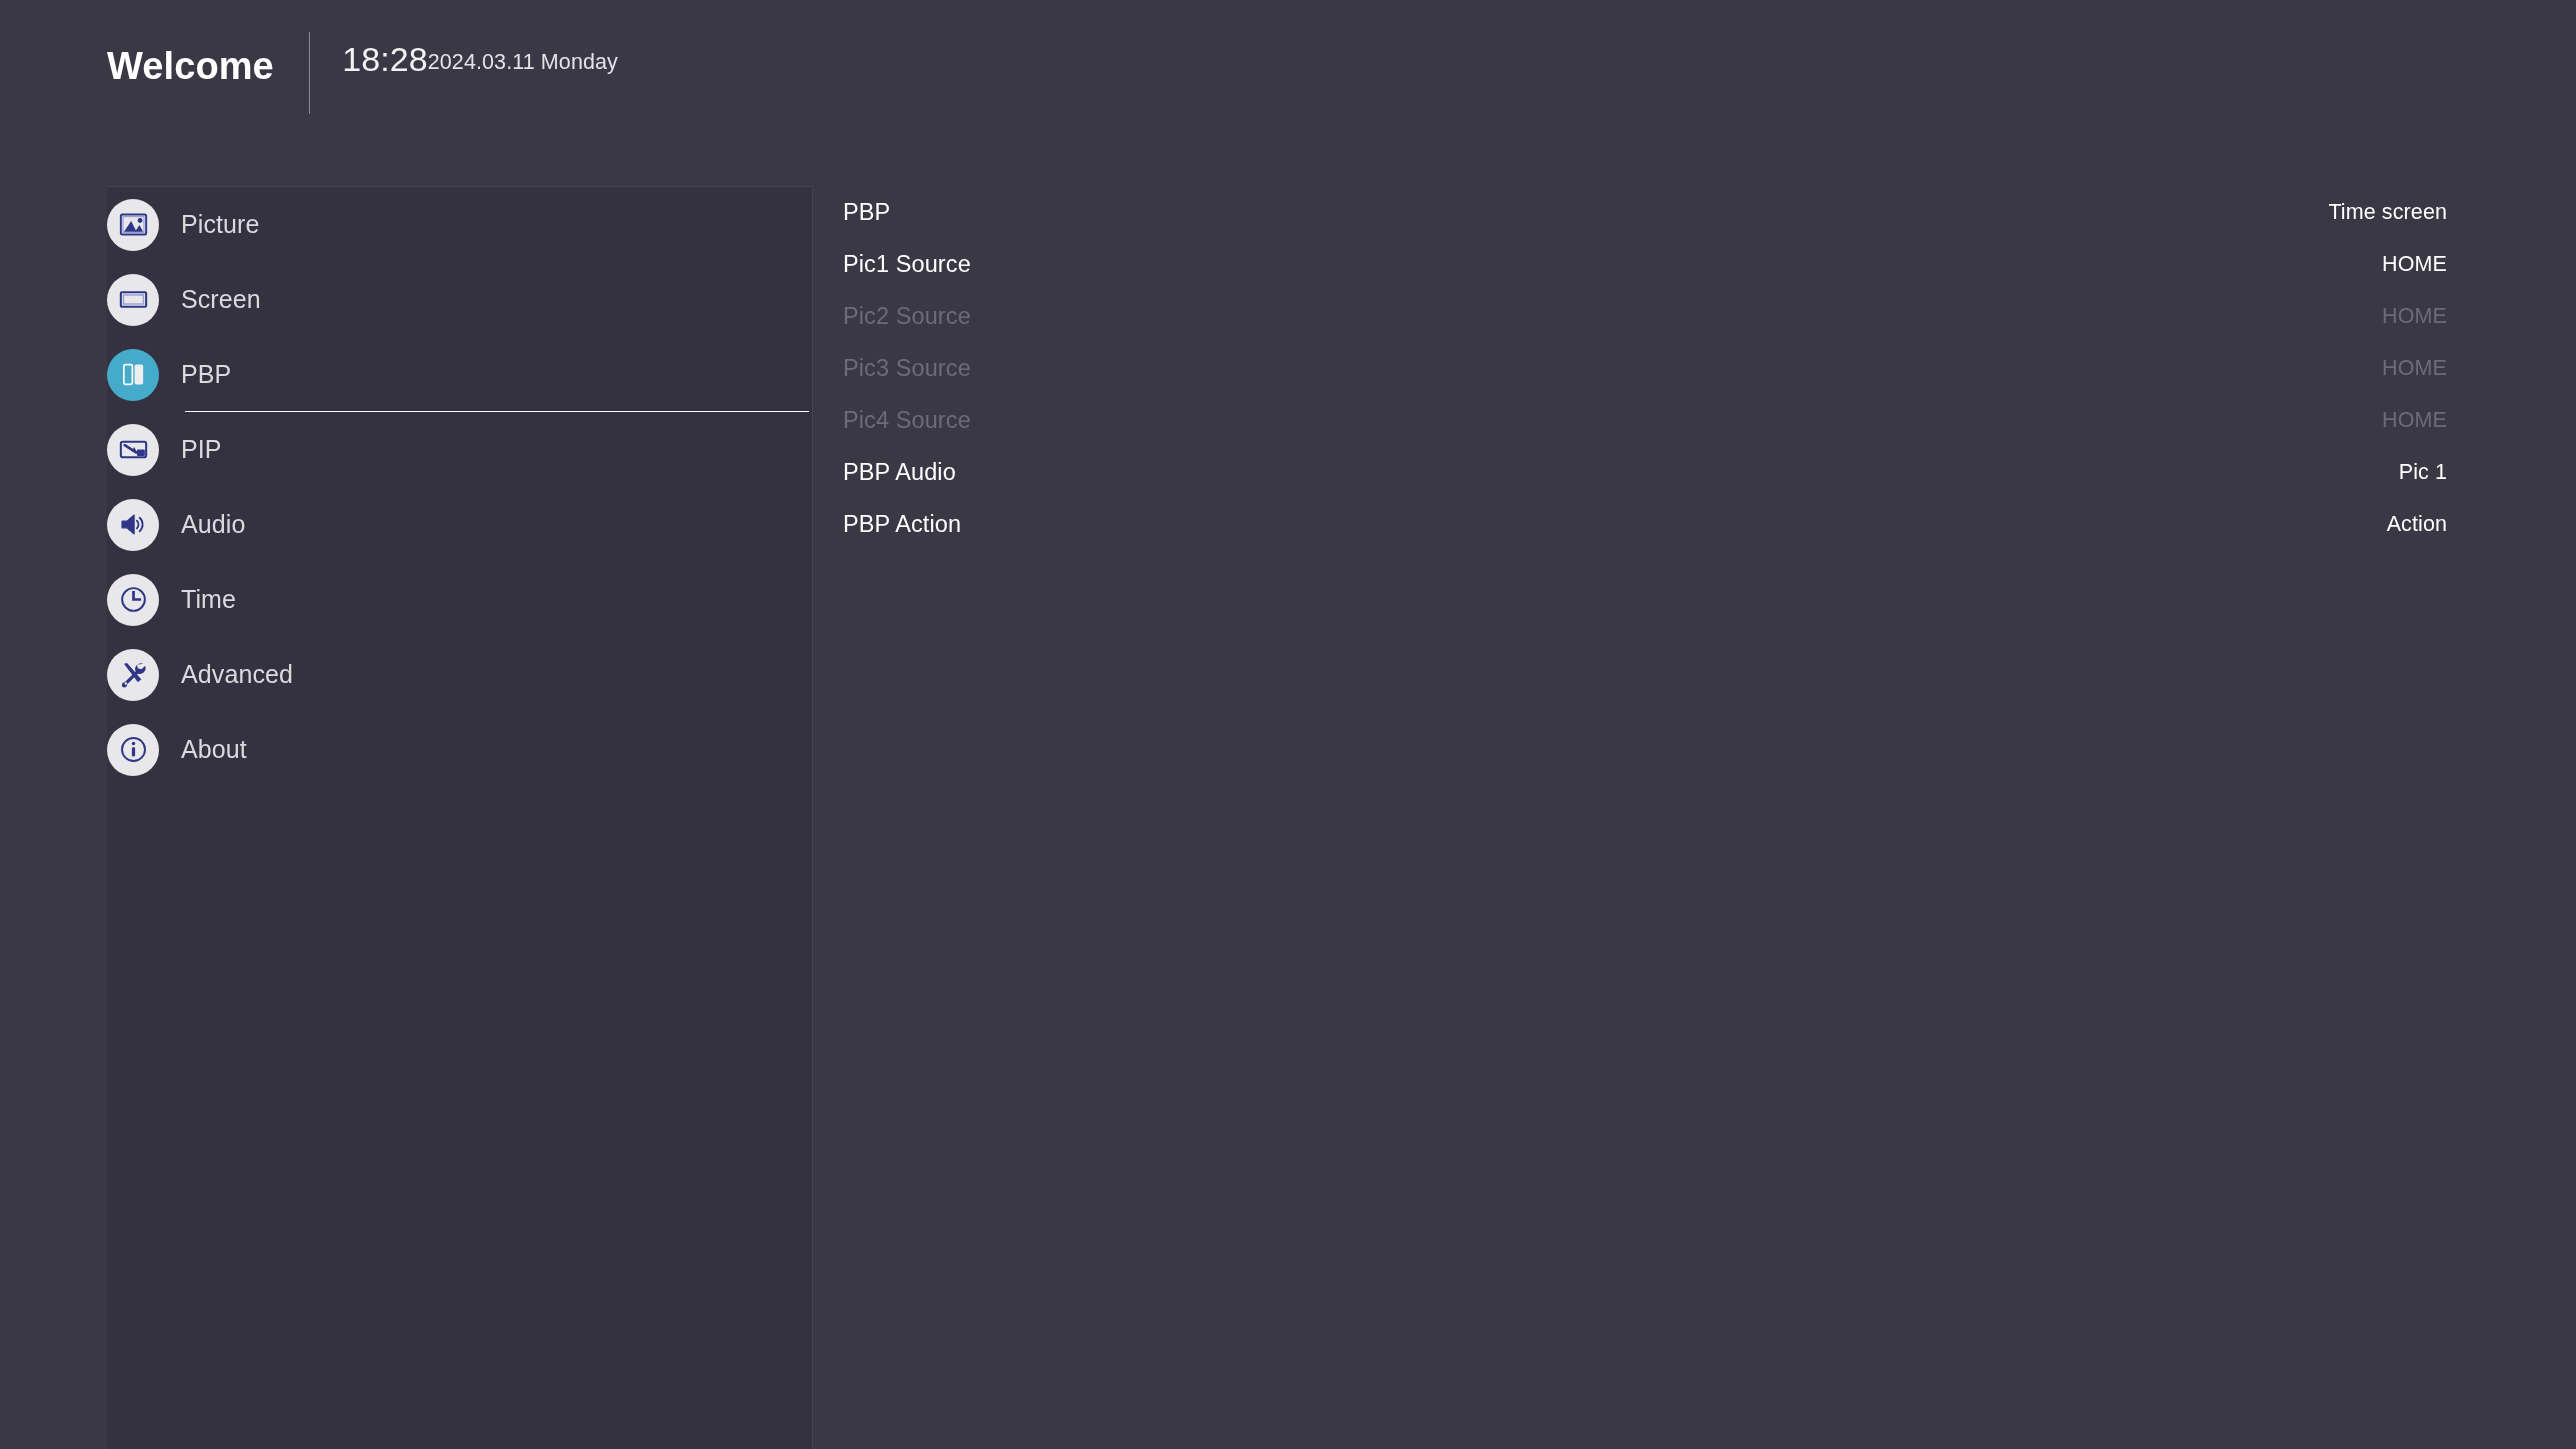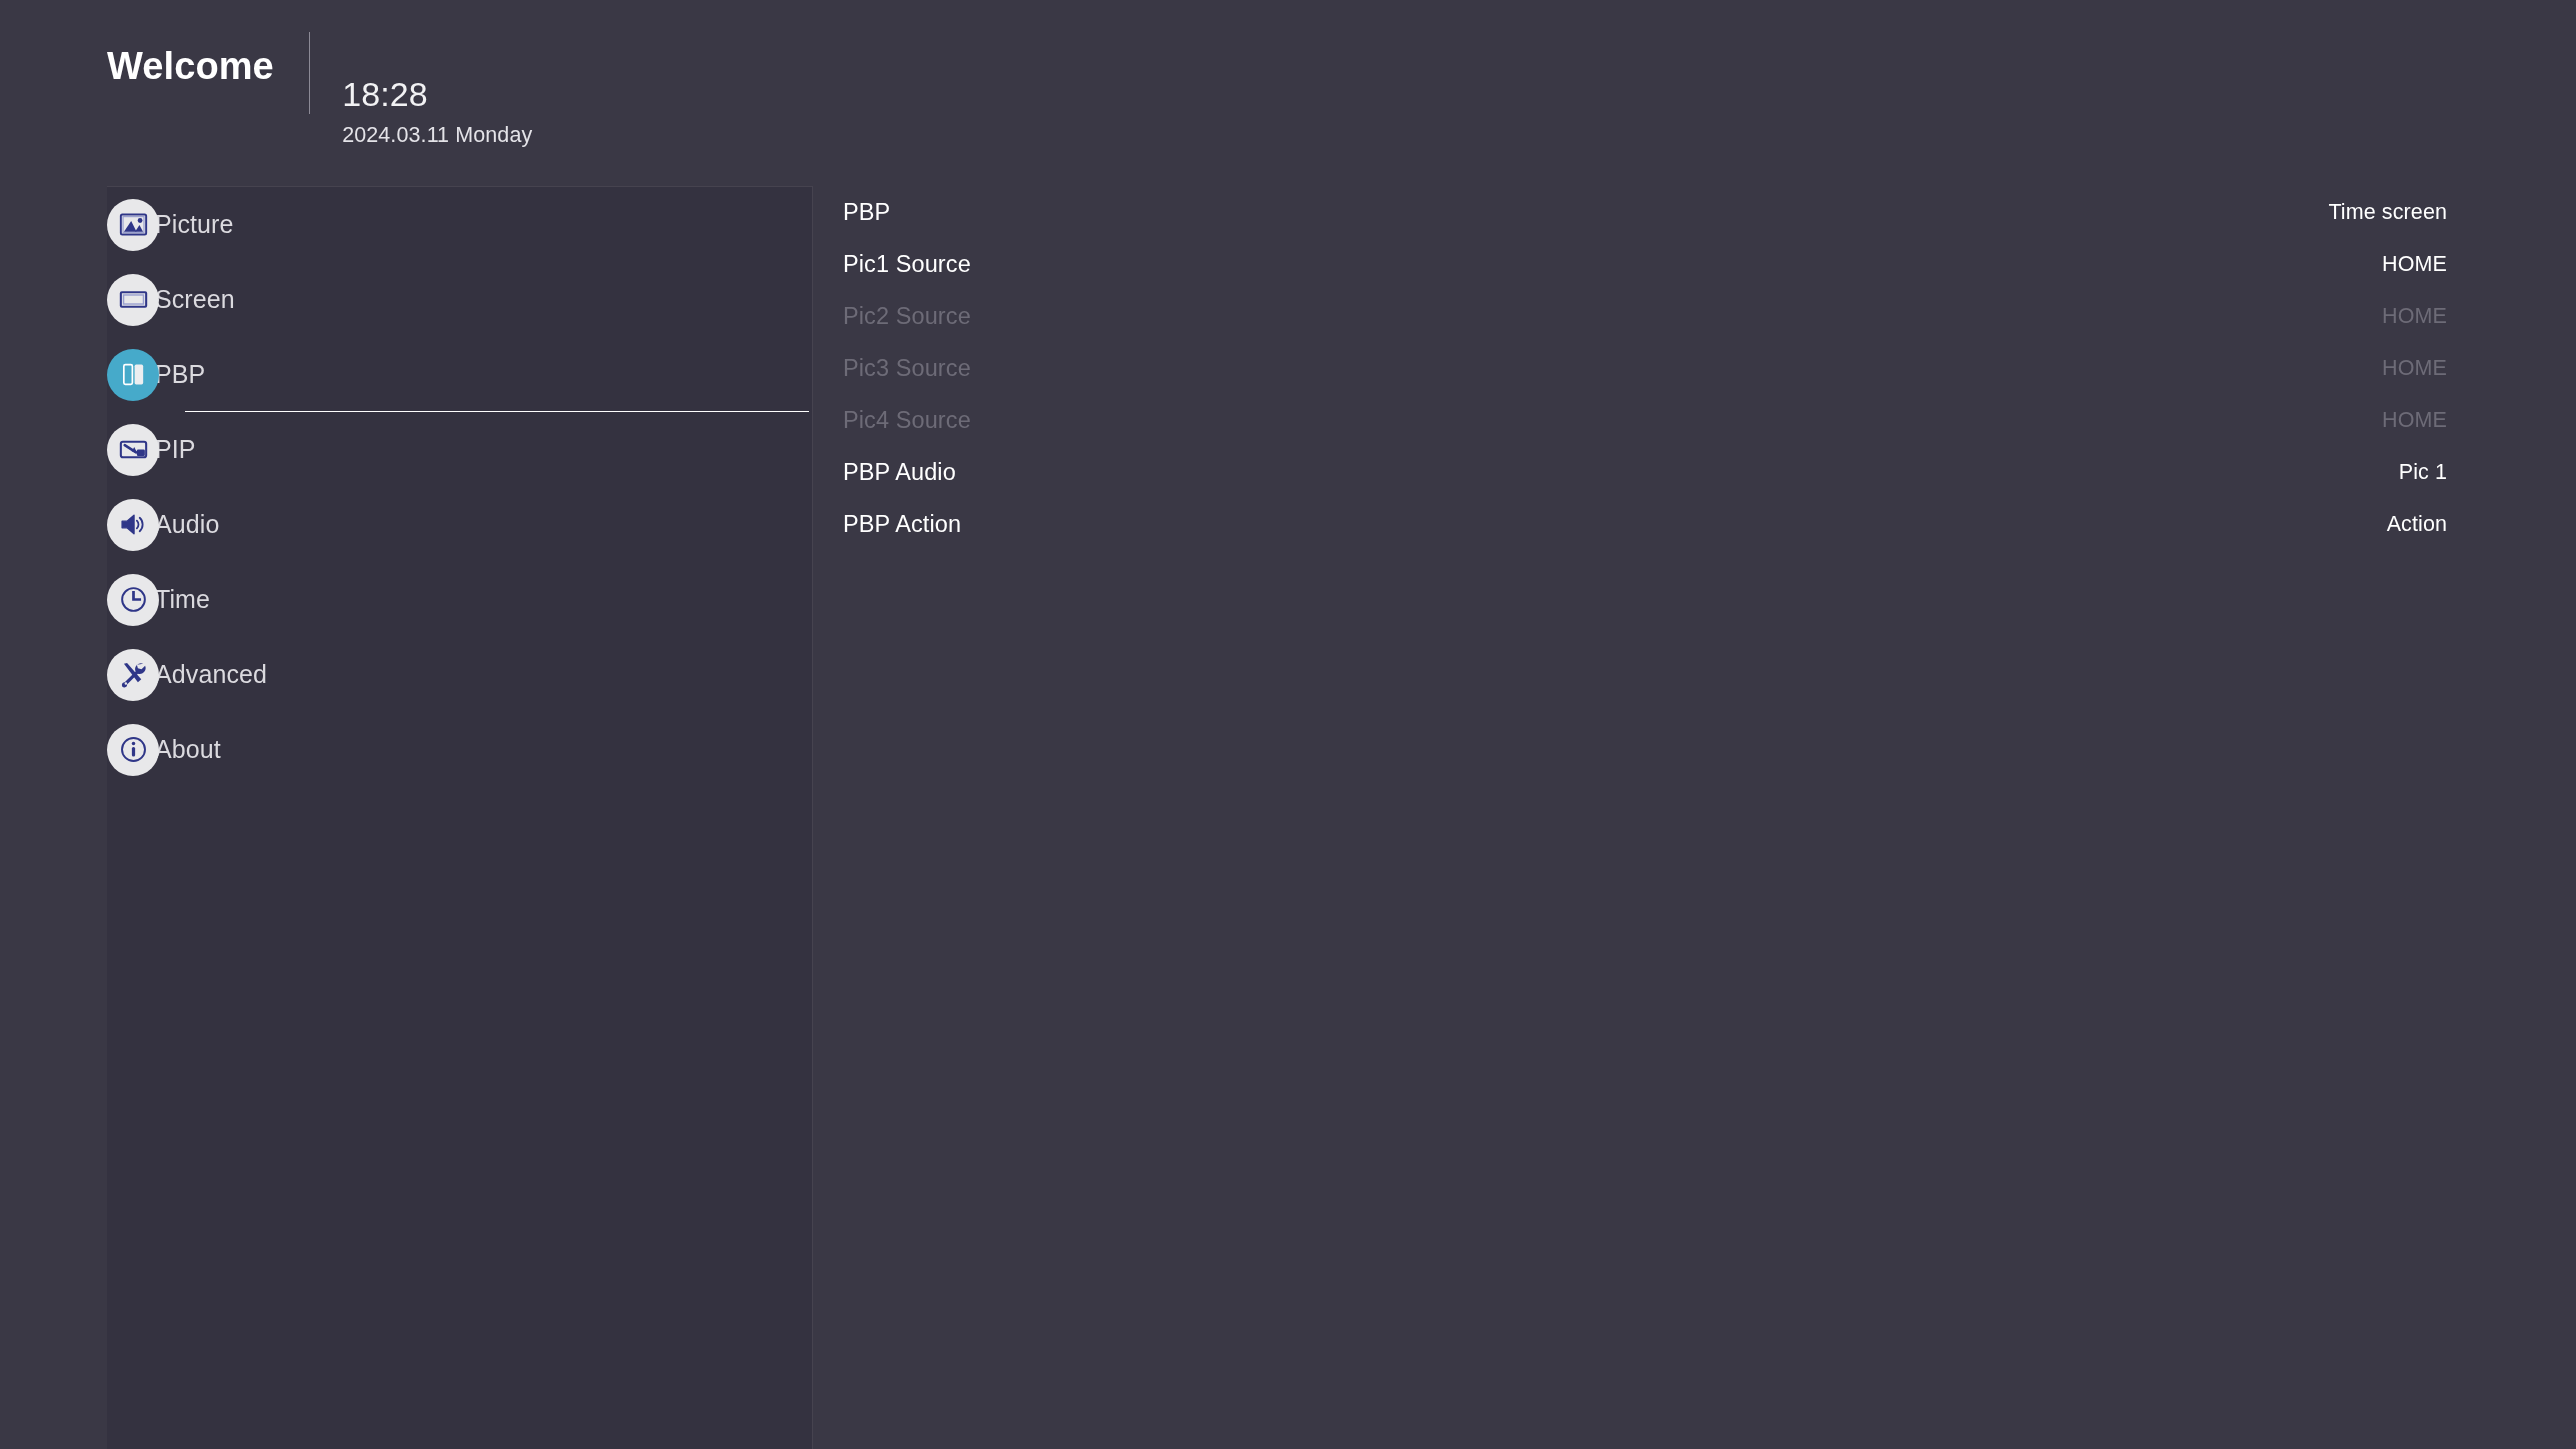--- a/index.html
+++ b/index.html
@@ -35,24 +35,23 @@
   }
   #header-divider {
     width: 1.3px;
     height: 82px;
     background: #8c8a96;
     margin: 0 32px 0 35px;
     flex: none;
   }
   #clock-block {
     display: flex;
-    flex-direction: column;
+    flex-direction: row;
     justify-content: flex-start;
     padding-top: 8px;
-    margin-top: 35px;
   }
   #clock-time {
     font-size: 34px;
     color: #f2f2f4;
     line-height: 1.12;
     letter-spacing: 0.1px;
   }
   #clock-date {
     font-size: 21.5px;
     color: #e4e3e8;
@@ -90,21 +89,21 @@
     display: flex;
     align-items: center;
     justify-content: center;
     flex: none;
   }
   .nav-item.active .nav-icon {
     background: #46aaca;
   }
   .nav-icon svg { display: block; }
   .nav-label {
-    margin-left: 48px;
+    margin-left: 74px;
     font-size: 25px;
     color: #dbdadf;
     letter-spacing: 0.1px;
     white-space: nowrap;
   }
   .nav-underline {
     position: absolute;
     left: 78px;
     right: 2.7px;
     bottom: 0px;

